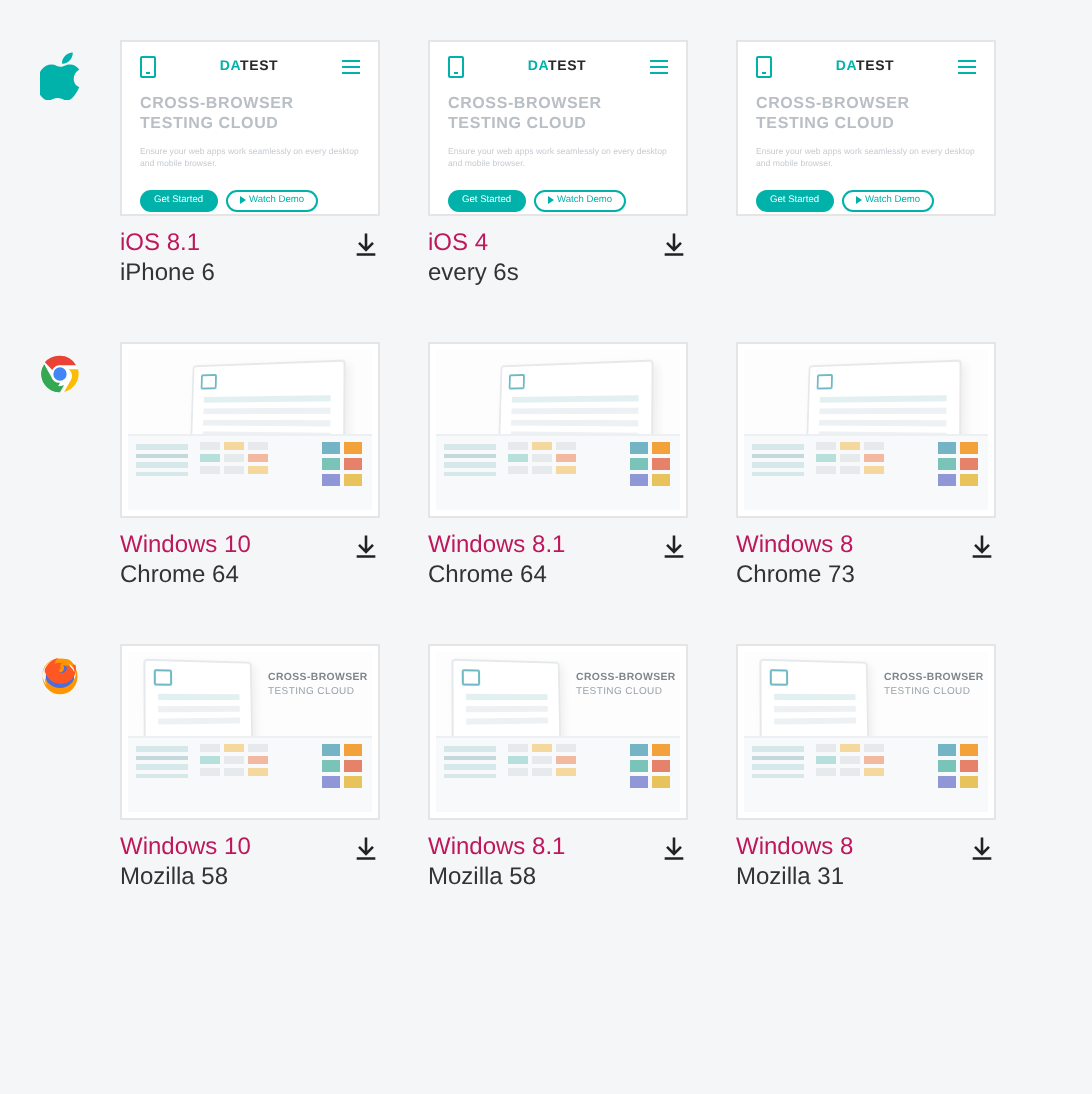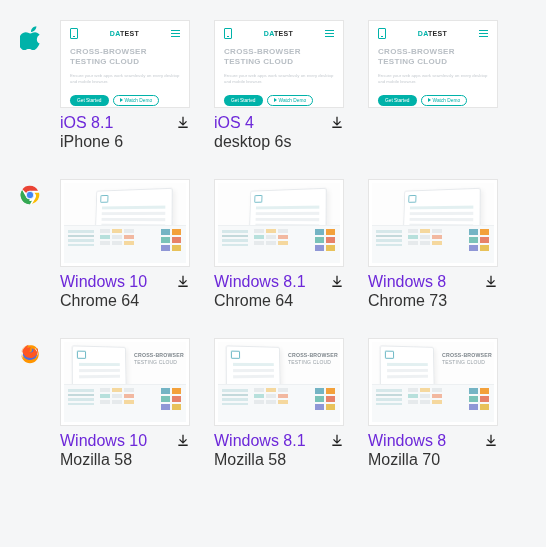--- a/index.html
+++ b/index.html
@@ -150,22 +150,22 @@
   }
   .thumb.desk.v2 .desk-title b { display: block; color: #7e868c; font-weight: 600; font-size: 5.2px; }
 
   .meta {
     padding-top: 6px;
     display: flex;
     justify-content: space-between;
     align-items: flex-start;
   }
   .meta-text { display: flex; flex-direction: column; gap: 1px; }
-  .os-line { font-size: 16px; color: #6d28d9; }
-  .browser-line { font-size: 16px; color: #333; }
+  .os-line { font-size: 12px; color: #be185d; }
+  .browser-line { font-size: 12px; color: #333; }
   .dl-icon { padding-top: 1px; cursor: pointer; }
   .dl-icon svg { display: block; }
 
   
   .apple-svg { fill: #00b2a9; }
   .chrome-wrap, .ff-wrap { width: 20px; height: 20px; }
 </style>
 </head>
 <body>
 
@@ -226,21 +226,21 @@
         <div class="ios-btns">
           <div class="ios-btn1">Get Started</div>
           <div class="ios-btn2">
               <span>Watch Demo</span>
             </div>
         </div>
       </div>
       <div class="meta">
         <div class="meta-text">
           <div class="os-line">iOS 4</div>
-          <div class="browser-line">desktop 6s</div>
+          <div class="browser-line">every 6s</div>
         </div>
         <div class="dl-icon">
           <svg width="14" height="14" viewBox="0 0 24 24" fill="none" stroke="#222" stroke-width="2.2">
               <path d="M12 3v14M6 11l6 6 6-6M4 21h16"></path>
             </svg>
         </div>
       </div>
     </div>
 
     <div class="card-wrap">
@@ -632,21 +632,21 @@
                 <i class="c4"></i>
                 <i class="c5"></i>
                 <i class="c6"></i>
               </div>
           </div>
         </div>
       </div>
       <div class="meta">
         <div class="meta-text">
           <div class="os-line">Windows 8</div>
-          <div class="browser-line">Mozilla 70</div>
+          <div class="browser-line">Mozilla 31</div>
         </div>
         <div class="dl-icon">
             <svg width="14" height="14" viewBox="0 0 24 24" fill="none" stroke="#222" stroke-width="2.2">
               <path d="M12 3v14M6 11l6 6 6-6M4 21h16"></path>
             </svg>
           </div>
       </div>
     </div>
   </div>
 </div>

